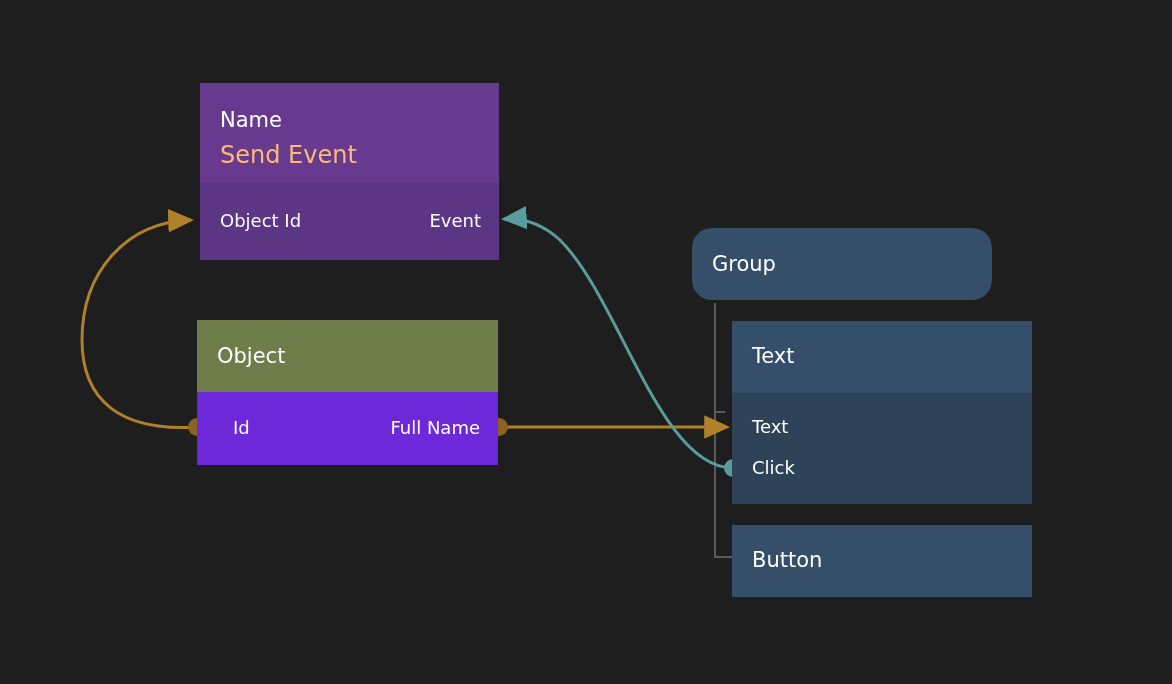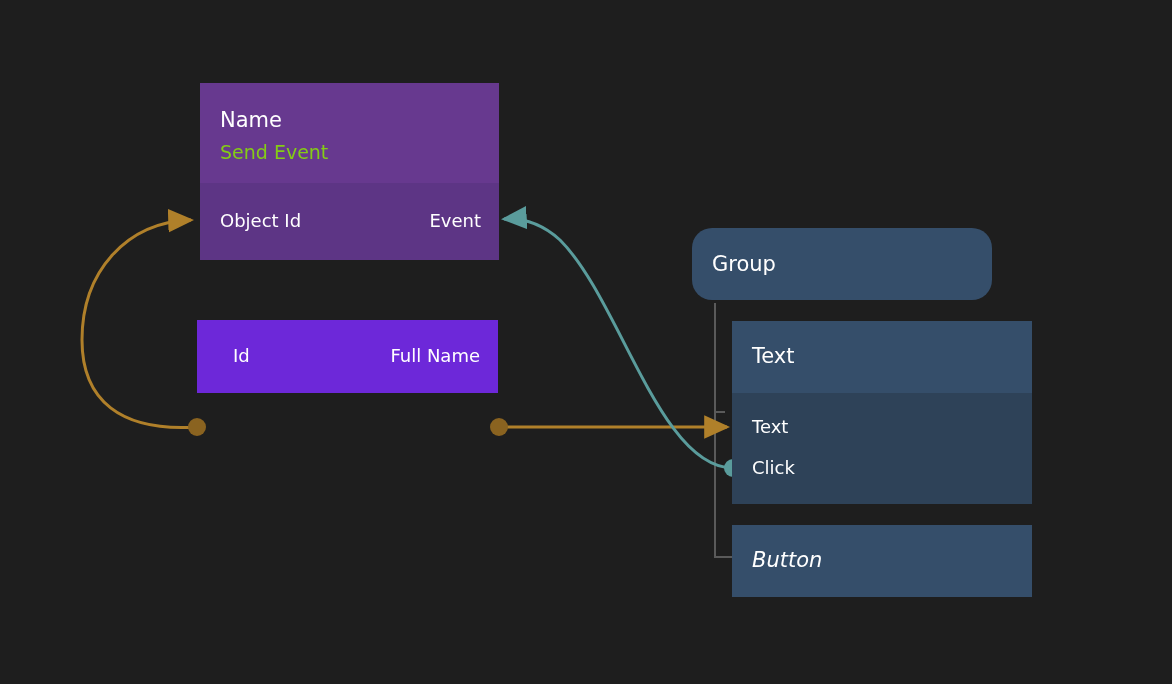--- a/index.html
+++ b/index.html
@@ -46,22 +46,22 @@
     position: relative;
     overflow: visible;
   }
   .title {
     color: #ffffff;
     font-size: 21px;
     line-height: 1;
     white-space: nowrap;
   }
   .subtitle {
-    color: #84cc16;
-    font-size: 19px;
+    color: #fdba74;
+    font-size: 24px;
     line-height: 1;
     white-space: nowrap;
   }
   .port-row {
     position: relative;
     height: 0;
   }
   .port-label {
     position: absolute;
     color: #ffffff;
@@ -137,21 +137,20 @@
   }
   #node-text .title { position: absolute; left: 20px; top: 25px; }
 
   
   #node-button {
     left: 732px;
     top: 525px;
     width: 300px;
     height: 72px;
     background: #354e6a;
-    font-style: italic;
   }
   #node-button .title { position: absolute; left: 20px; top: 25px; }
 
   
   .tree-line {
     position: absolute;
     background: #5a5a5a;
     z-index: 4;
   }
 </style>
@@ -197,20 +196,23 @@
     </div>
     <div class="node-body">
       <div class="port-row" style="top:38px;">
         <span class="port-label left">Object Id</span>
         <span class="port-label right">Event</span>
       </div>
     </div>
   </div>
 
   <div class="node" id="node-object">
+    <div class="node-header">
+      <div class="title">Object</div>
+    </div>
     <div class="node-body">
       <div class="port-row" style="top:36px;">
         <span class="port-label left">Id</span>
         <span class="port-label right">Full Name</span>
       </div>
     </div>
   </div>
 
   <div class="node" id="node-group">
     <div class="title">Group</div>

